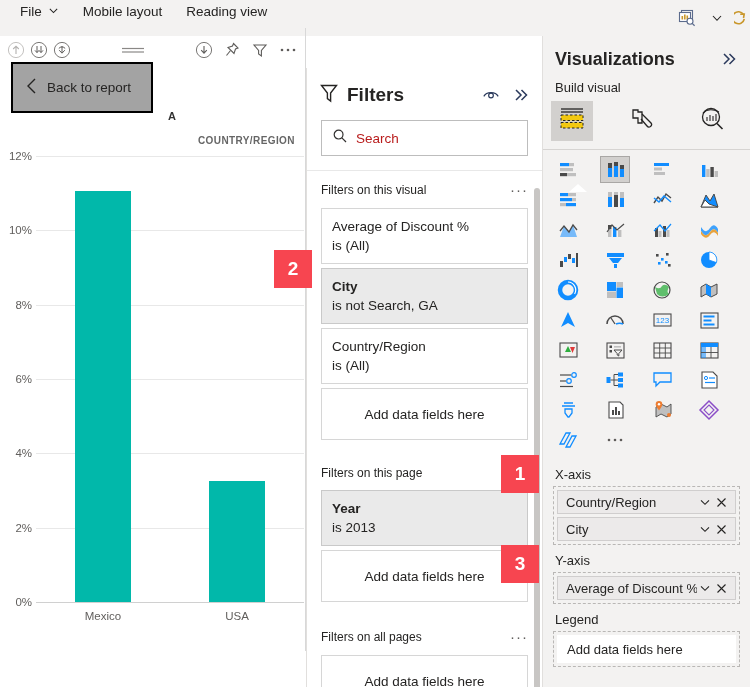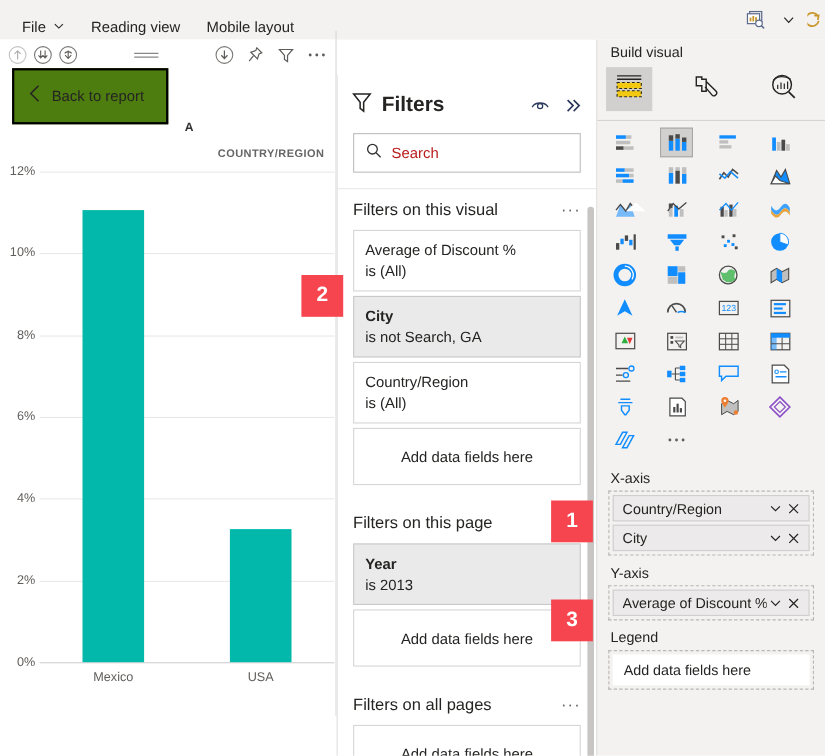--- a/index.html
+++ b/index.html
@@ -10,21 +10,21 @@
     font-family: "Liberation Sans", sans-serif;
     background: #ffffff;
     color: #252423;
   }
   #app { position: relative; width: 750px; height: 687px; }
 
   
   .menubar {
     position: absolute; left: 0; top: 0; width: 750px; height: 36px;
     background: #f3f2f1;
-    display: flex; align-items: flex-end;
+    display: flex; align-items: flex-start;
     padding-left: 8px;
   }
   .menu-item {
     font-size: 13.5px; color: #252423;
     padding: 4px 12px; display: flex; align-items: center; gap: 6px;
     cursor: default; white-space: nowrap;
   }
   .chev { display: inline-block; }
   .menubar-right {
     position: absolute; right: 0; top: 0; height: 36px;
@@ -54,21 +54,21 @@
   }
   .vis-subtitle {
     position: absolute; left: 198px; top: 99px;
     font-size: 10px; font-weight: bold; color: #666; letter-spacing: .4px;
     white-space: nowrap;
   }
 
   
   .back-btn {
     position: absolute; left: 11px; top: 62px; width: 142px; height: 51px;
-    background: #4d7c0f; border: 2px solid #000000;
+    background: #a3a3a3; border: 2px solid #000000;
     display: flex; align-items: center; gap: 6px; padding-left: 10px;
     z-index: 30; cursor: pointer;
   }
   .back-btn .lbl { font-size: 13.5px; color: #252423; }
 
   
   .chart { position: absolute; left: 0; top: 28px; width: 306px; height: 623px; }
   .ylabels { position: absolute; left: 0; top: 0; width: 36px; height: 100%; }
   .ylabel { position: absolute; right: 4px; font-size: 11.5px; color: #605e5c; transform: translateY(-50%); white-space: nowrap; }
   .plot { position: absolute; left: 36px; top: 0; right: 2px; bottom: 0; }
@@ -92,21 +92,21 @@
     margin: 2px 14px 0 14px; height: 36px;
     border: 1px solid #bdbdbd; background: #fff;
     display: flex; align-items: center; gap: 8px; padding: 0 10px;
   }
   .fp-search .ph { font-size: 13.5px; color: #b91c1c; }
   .fp-divider { margin: 14px 0 0 0; height: 1px; background: #e8e8e8; }
 
   .fp-section-head {
     display: flex; align-items: center; padding: 10px 14px 6px 14px;
   }
-  .fp-section-title { font-size: 15px; color: #252423; flex: 1; }
+  .fp-section-title { font-size: 12px; color: #252423; flex: 1; }
   .fp-ellipsis { font-size: 15px; color: #605e5c; letter-spacing: 1px; cursor: pointer; }
 
   .filter-card {
     margin: 4px 14px; border: 1px solid #d6d6d6; background: #ffffff;
     padding: 8px 10px; cursor: pointer;
   }
   .filter-card.active { background: #eaeaea; border-color: #c9c9c9; }
   .fc-name { font-size: 13.5px; color: #252423; line-height: 19px; }
   .fc-name.bold { font-weight: bold; }
   .fc-val { font-size: 13.5px; color: #252423; line-height: 19px; }
@@ -175,24 +175,24 @@
   <div class="menubar">
     <div class="menu-item">
       <span>File</span>
       <span class="chev">
         <svg width="11" height="11" viewBox="0 0 12 12">
             <path d="M2 4.2 L6 8.2 L10 4.2" fill="none" stroke="#252423" stroke-width="1.1"></path>
           </svg>
       </span>
     </div>
     <div class="menu-item">
+      <span>Mobile layout</span>
+    </div>
+    <div class="menu-item">
       <span>Reading view</span>
-    </div>
-    <div class="menu-item">
-      <span>Mobile layout</span>
     </div>
 
     <div class="menubar-right">
       <div class="mb-icon">
         <svg width="20" height="20" viewBox="0 0 20 20">
           <rect x="4.5" y="2.5" width="11" height="9" fill="none" stroke="#5b6b8c" stroke-width="1.1"></rect>
           <rect x="2.5" y="4.5" width="11" height="9" fill="#fff" stroke="#5b6b8c" stroke-width="1.1"></rect>
           <rect x="4.5" y="8" width="1.6" height="3.5" fill="#c9972b"></rect>
           <rect x="7" y="6.5" width="1.6" height="5" fill="#c9972b"></rect>
           <rect x="9.5" y="7.5" width="1.6" height="4" fill="#c9972b"></rect>
@@ -372,20 +372,28 @@
     <div class="fp-section-head" style="padding-top:22px">
       <span class="fp-section-title">Filters on all pages</span>
       <span class="fp-ellipsis">···</span>
     </div>
     <div class="filter-drop">Add data fields here</div>
 
     <div class="fp-scrollbar"></div>
   </div>
 
   <div class="viz-pane">
+    <div class="vz-header">
+      <span class="vz-title">Visualizations</span>
+      <span class="fp-icobtn">
+        <svg width="18" height="16" viewBox="0 0 18 16">
+            <path d="M4 3 L9 8 L4 13 M9.5 3 L14.5 8 L9.5 13" fill="none" stroke="#2b3a5c" stroke-width="1.5"></path>
+          </svg>
+      </span>
+    </div>
     <div class="vz-sub">Build visual</div>
 
     <div class="vz-tabs">
       <div class="vz-tab sel">
         <span>
           <svg width="30" height="30" viewBox="0 0 30 30">
             <line x1="4" y1="5" x2="26" y2="5" stroke="#252423" stroke-width="1.3"></line>
             <line x1="4" y1="8" x2="26" y2="8" stroke="#252423" stroke-width="1.3"></line>
             <rect x="4" y="11" width="22" height="5.5" fill="#f2c811" stroke="#252423" stroke-width="1" stroke-dasharray="2.5 2"></rect>
             <rect x="4" y="18.5" width="22" height="5.5" fill="#f2c811" stroke="#252423" stroke-width="1" stroke-dasharray="2.5 2"></rect>

